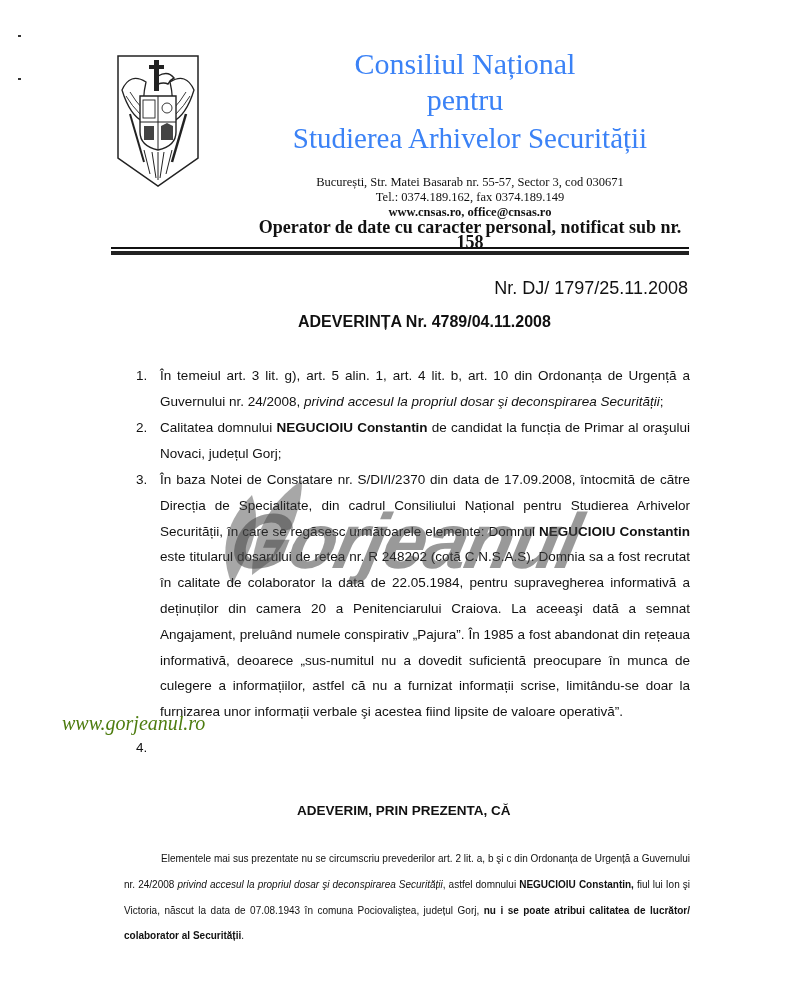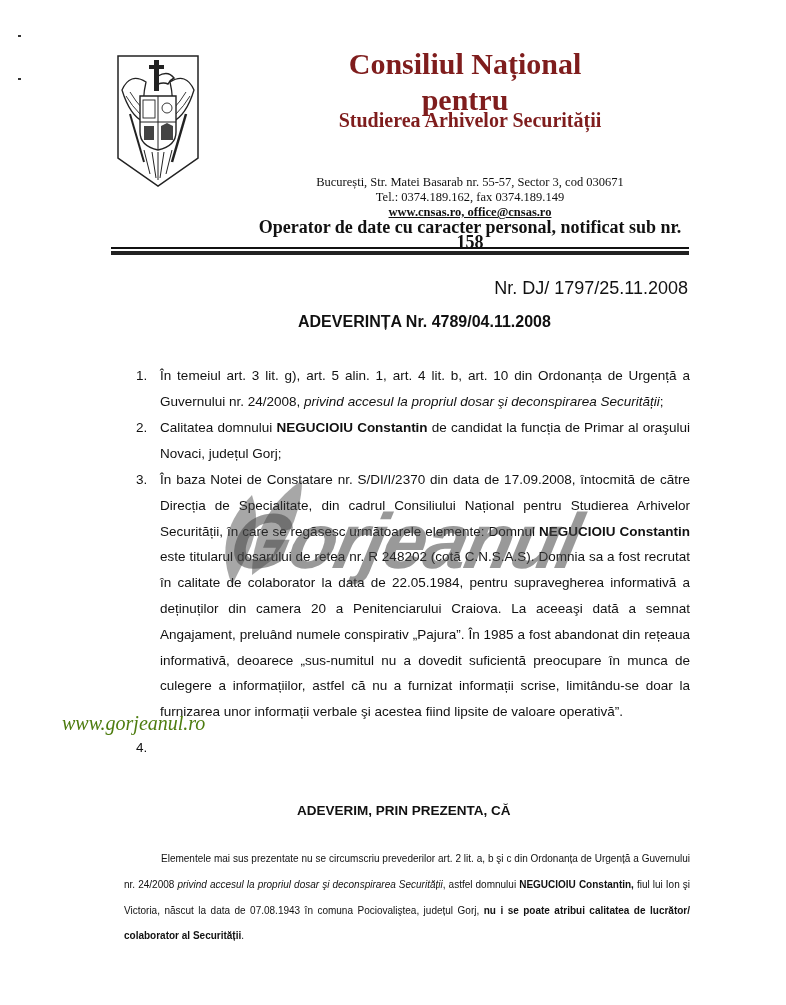--- a/index.html
+++ b/index.html
@@ -4,29 +4,29 @@
 <style>
   html, body { margin:0; padding:0; background:#ffffff; }
   body { width:786px; height:1005px; position:relative; overflow:hidden; color:#111; }
   .serif { font-family: "Liberation Serif", "DejaVu Serif", serif; }
   .sans { font-family: "Liberation Sans", "DejaVu Sans", sans-serif; }
 
   .scan-dot { position:absolute; width:3px; height:2px; background:#333; }
 
   .crest { position:absolute; left:114px; top:50px; width:88px; height:140px; }
 
-  .hdr-title { position:absolute; left:230px; width:470px; text-align:center; font-weight:bold; color:#7f1d1d; font-size:30px; line-height:34px; }
+  .hdr-title { position:absolute; left:230px; width:470px; text-align:center; font-weight:normal; color:#3b82f6; font-size:30px; line-height:34px; }
   .hdr-t1 { top:47px; }
   .hdr-t2 { top:83px; }
-  .hdr-t3 { top:103px; font-size:20px; left:240px; width:460px; }
+  .hdr-t3 { top:121px; font-size:29px; left:240px; width:460px; }
 
   .hdr-info { position:absolute; left:260px; width:420px; text-align:center; font-size:12.5px; line-height:15px; }
   .hdr-info.i1 { top:175px; }
   .hdr-info.i2 { top:190px; }
-  .hdr-info.i3 { top:205px; font-weight:bold;text-decoration:underline; }
+  .hdr-info.i3 { top:205px; font-weight:bold; }
   .hdr-info.i4 { top:220px; font-weight:bold; font-size:18px; left:250px; width:440px; }
 
   .rule { position:absolute; left:111px; width:578px; background:#111; }
   .rule.r1 { top:247px; height:2px; }
   .rule.r2 { top:251px; height:4px; background:#222; }
 
   .ref { position:absolute; right:98px; top:278px; font-size:18px; }
   .adv-title { position:absolute; left:298px; top:313px; font-size:16px; font-weight:bold; }
 
   .body { position:absolute; left:132px; width:558px; font-size:13.5px; line-height:25.8px; }

